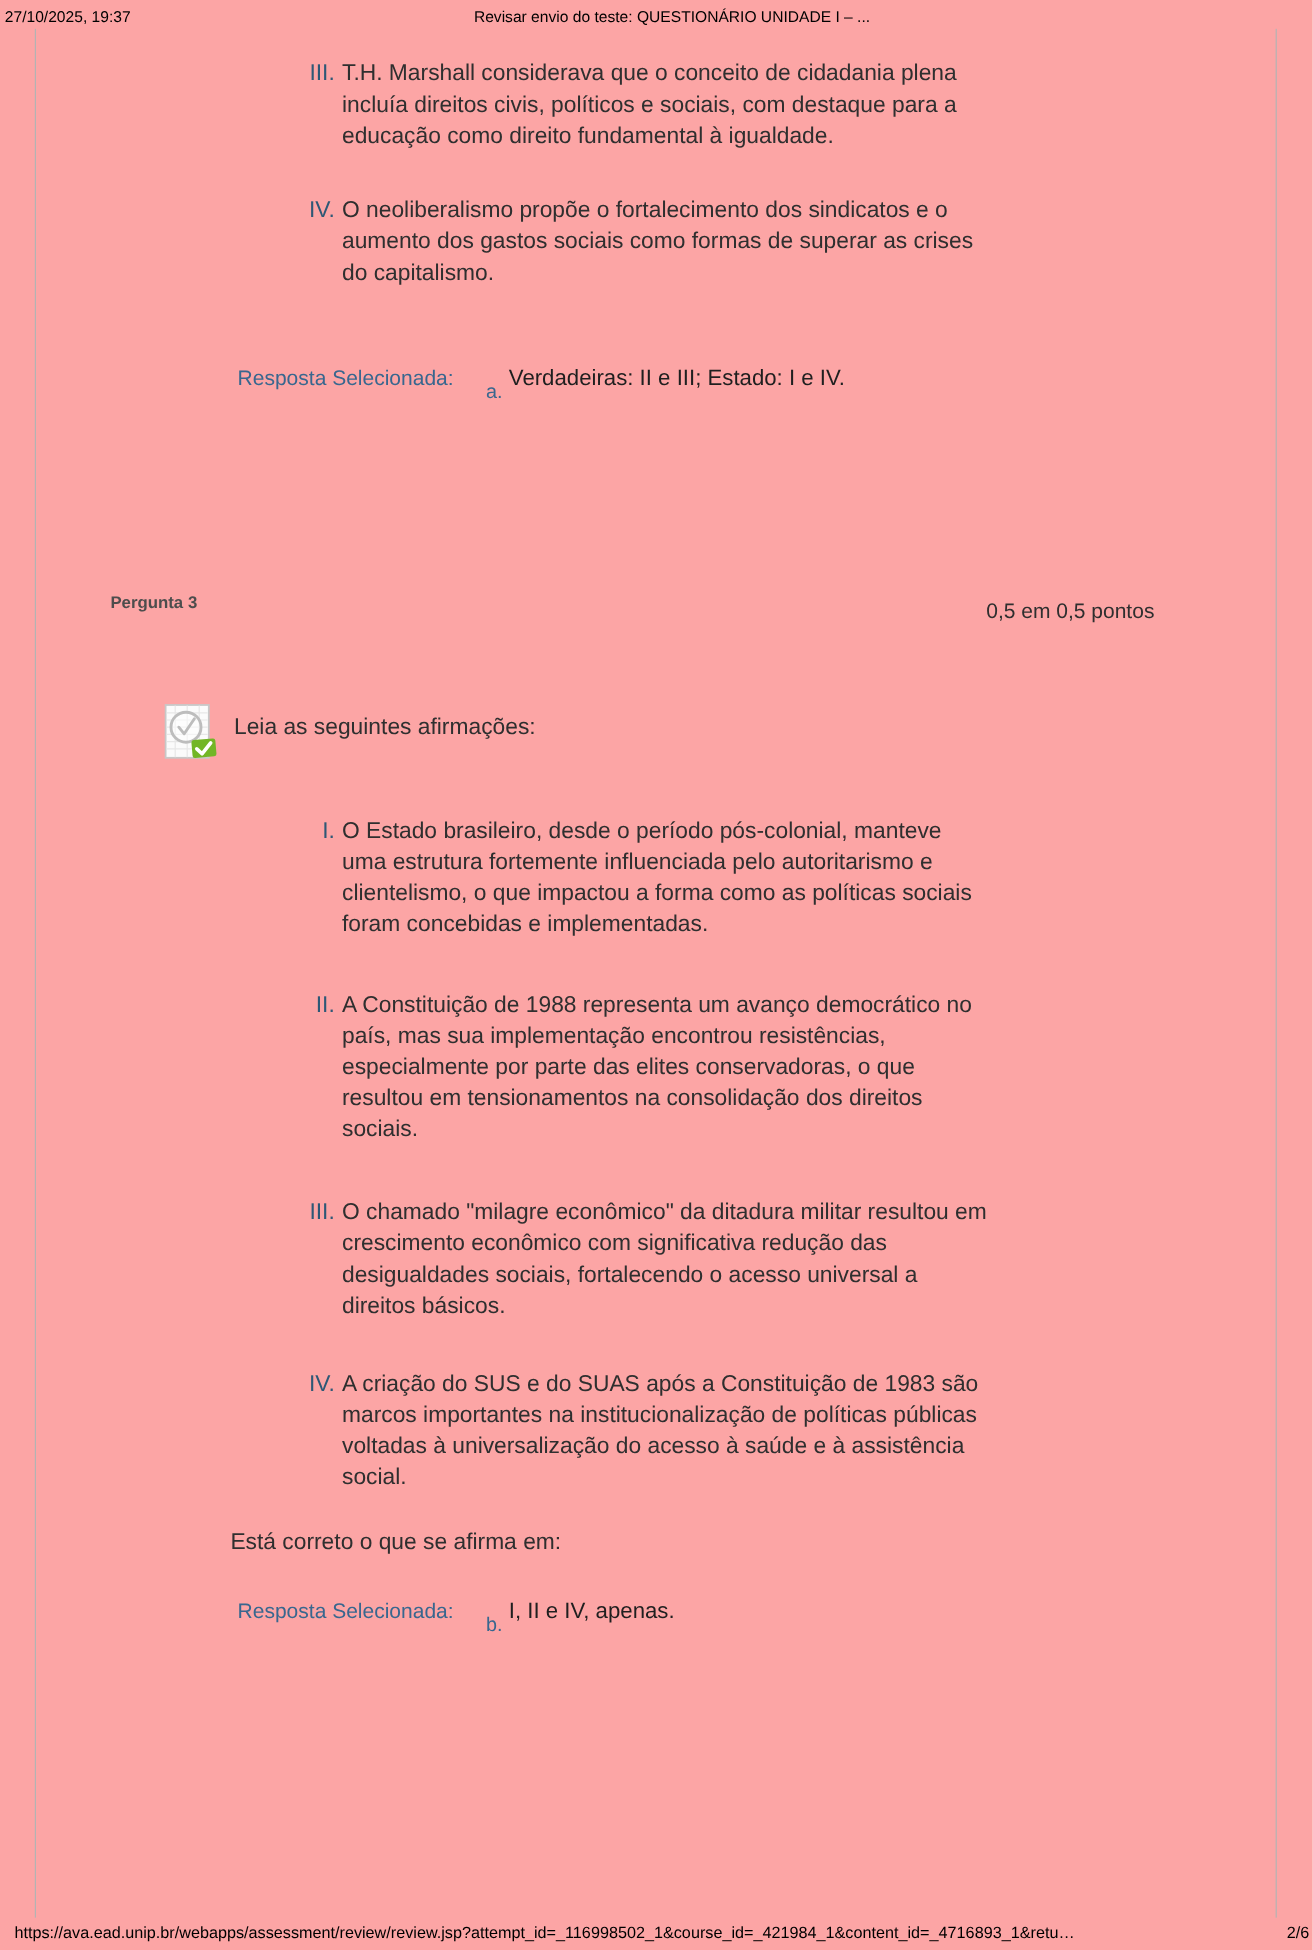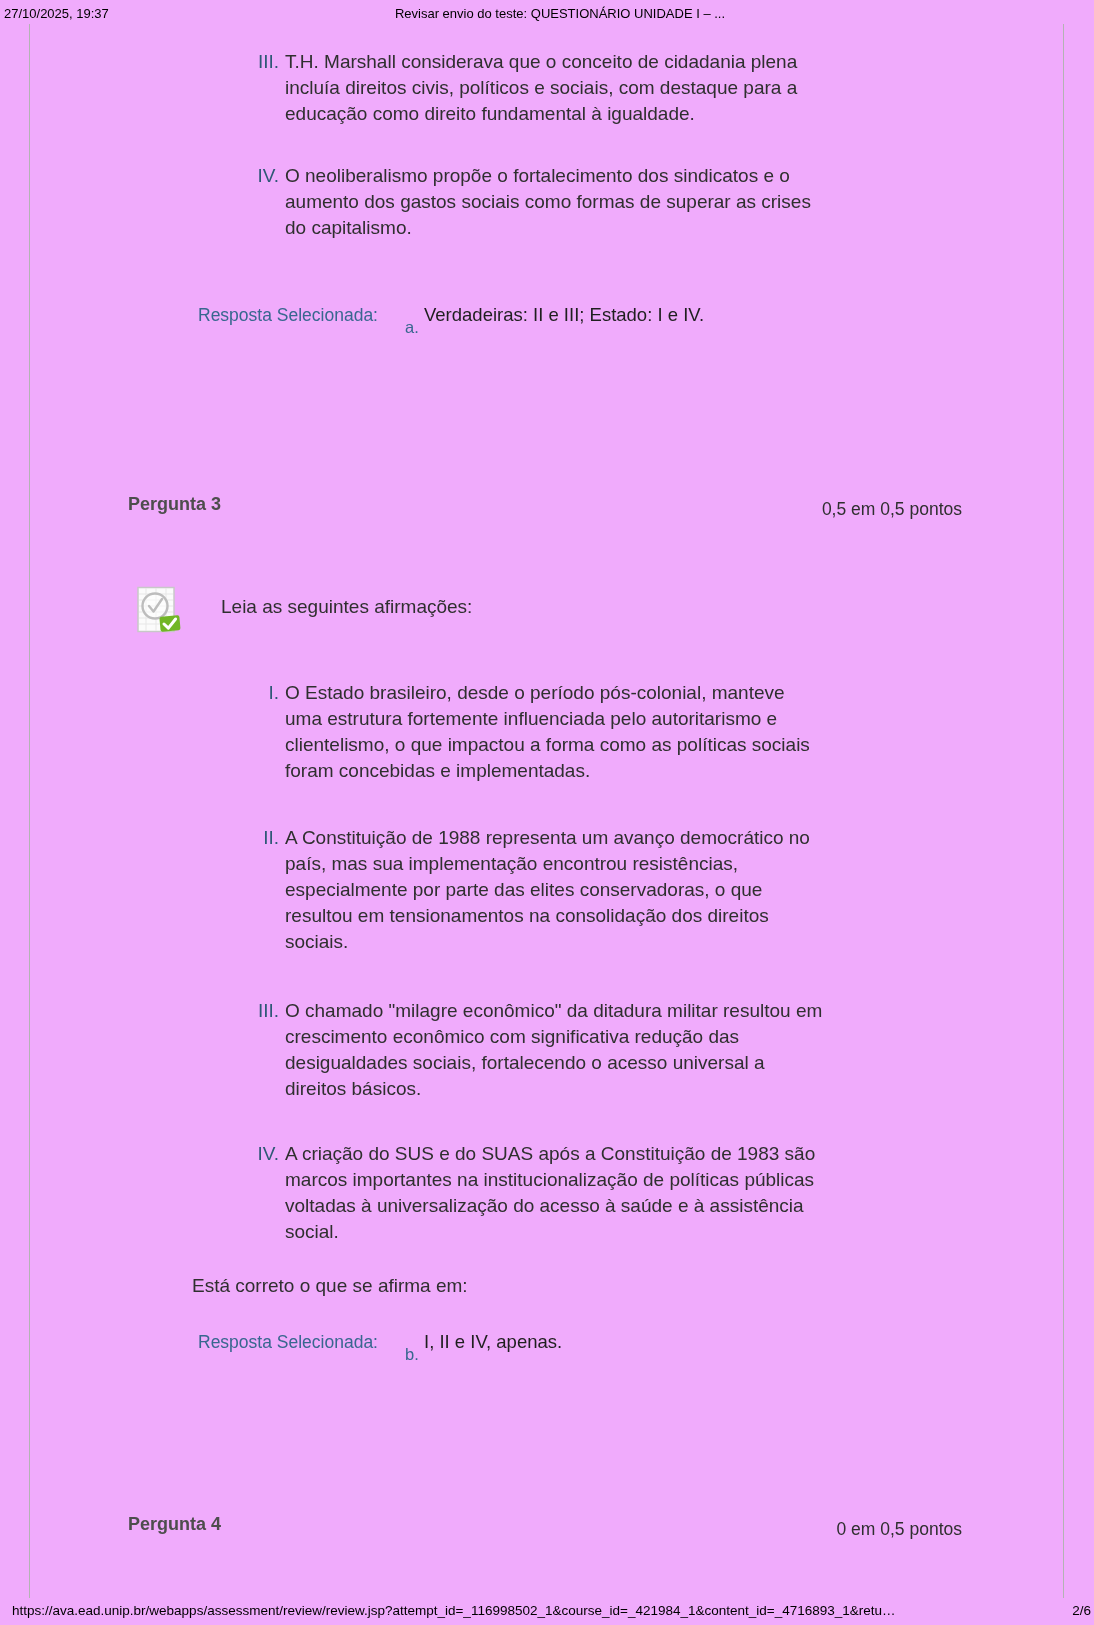--- a/index.html
+++ b/index.html
@@ -3,21 +3,21 @@
 <meta charset="utf-8">
 <style>
   * { margin: 0; padding: 0; box-sizing: border-box; }
   html, body { background: #ffffff; }
   body { font-family: "Liberation Sans", sans-serif; }
 
   .page {
     position: relative;
     width: 1094px;
     height: 1625px;
-    background: #f0abfc;
+    background: #fca5a5;
     overflow: hidden;
     color: #2f2f2f;
   }
 
   
   .print-header {
     position: absolute; top: 6px; left: 0; right: 0; height: 18px;
     font-size: 13px; color: #000;
   }
   .print-header .dt { position: absolute; left: 4px; top: 0; }
@@ -60,26 +60,26 @@
   .answer-row .ans {
     position: absolute; left: 424px; top: -1px;
     font-size: 18.5px; color: #1f1f1f;
   }
 
   
   .q-row {
     position: absolute; left: 92px; width: 870px;
     display: flex; justify-content: space-between; align-items: flex-start;
   }
-  .q-row .q-title { font-size: 18px; font-weight: bold; color: #4d4d4d; margin-left: 36px; }
+  .q-row .q-title { font-size: 14px; font-weight: bold; color: #4d4d4d; }
   .q-row .q-points { font-size: 17.5px; color: #2f2f2f; padding-top: 5px; }
 
   
   .icon-box { position: absolute; left: 136px; top: 586px; width: 46px; height: 48px; }
-  .prompt   { position: absolute; left: 195px; top: 596px; font-size: 19px; color: #2f2f2f; margin-left: 26px; }
+  .prompt   { position: absolute; left: 195px; top: 596px; font-size: 19px; color: #2f2f2f; }
   .closing  { position: absolute; left: 192px; top: 1275px; font-size: 19px; color: #2f2f2f; }
 </style>
 </head>
 <body>
 
 <div class="page">
 
   <div class="print-header">
     <span class="dt">27/10/2025, 19:37</span>
     <span class="ttl">Revisar envio do teste: QUESTIONÁRIO UNIDADE I – ...</span>
@@ -153,23 +153,19 @@
   </div>
 
   <span class="closing">Está correto o que se afirma em:</span>
 
   <div class="answer-row" style="top:1332px">
     <span class="lbl">Resposta Selecionada:</span>
     <span class="letter">b.</span>
     <span class="ans">I, II e IV, apenas.</span>
   </div>
 
-  <div class="q-row" style="top:1514px">
-    <span class="q-title">Pergunta 4</span>
-    <span class="q-points">0 em 0,5 pontos</span>
-  </div>
 
   <div class="print-footer">
     <span class="url">https://ava.ead.unip.br/webapps/assessment/review/review.jsp?attempt_id=_116998502_1&amp;course_id=_421984_1&amp;content_id=_4716893_1&amp;retu…</span>
     <span class="pg">2/6</span>
   </div>
 
 </div>
 
 </body></html>

